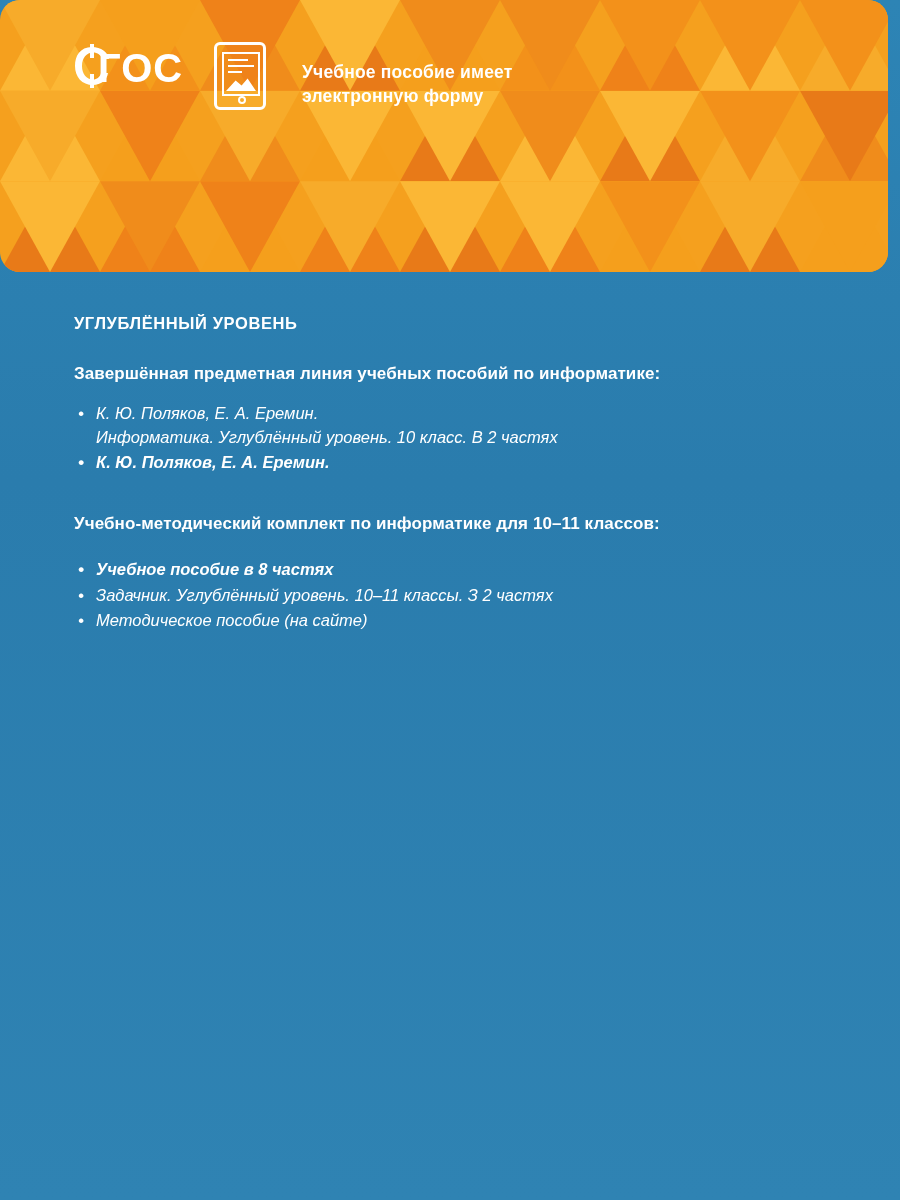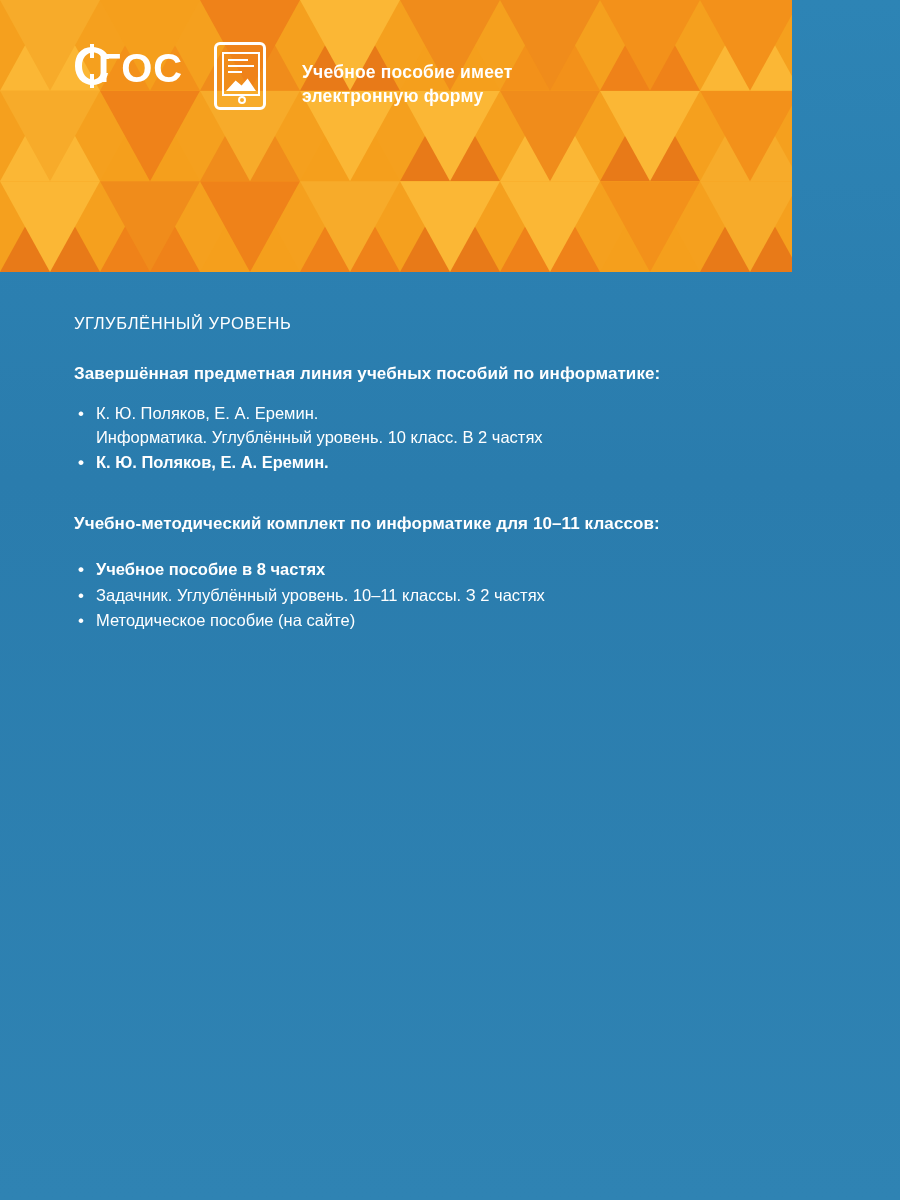--- a/index.html
+++ b/index.html
@@ -18,24 +18,25 @@
     width: 900px;
     height: 1200px;
     background: linear-gradient(180deg, #2d84b5 0%, #2a7cad 40%, #2f83b3 100%);
     overflow: hidden;
   }
 
   
   .header {
     position: absolute;
     top: 0; left: 0;
-    width: 792px;
+    width: 888px;
     height: 272px;
     background: #f5a01e;
     overflow: hidden;
+    border-radius: 20px;
   }
   .tri-layer {
     position: absolute;
     top: 0; left: 0;
     width: 900px;
     height: 272px;
   }
   .tri {
     position: absolute;
     width: 0;
@@ -125,38 +126,39 @@
     top: 272px;
     width: 900px;
     height: 928px;
     color: #ffffff;
   }
   .level-title {
     position: absolute;
     left: 74px;
     top: 42px;
     font-size: 16.5px;
-    font-weight: normal;
+    font-weight: bold;
     letter-spacing: 0.6px;
   }
   .section-title {
     position: absolute;
     left: 74px;
     font-size: 17px;
     font-weight: bold;
     letter-spacing: 0.1px;
   }
   .st1 { top: 92px; }
   .st2 { top: 242px; }
 
   ul.list {
     position: absolute;
     margin: 0;
     padding: 0;
     list-style: none;
+    font-style: italic;
   }
   ul.list.l1 { left: 74px; top: 130px; }
   ul.list.l2 { left: 74px; top: 286px; }
   ul.list li {
     position: relative;
     padding-left: 22px;
     font-size: 16.5px;
     line-height: 23.5px;
     margin-bottom: 2px;
   }

